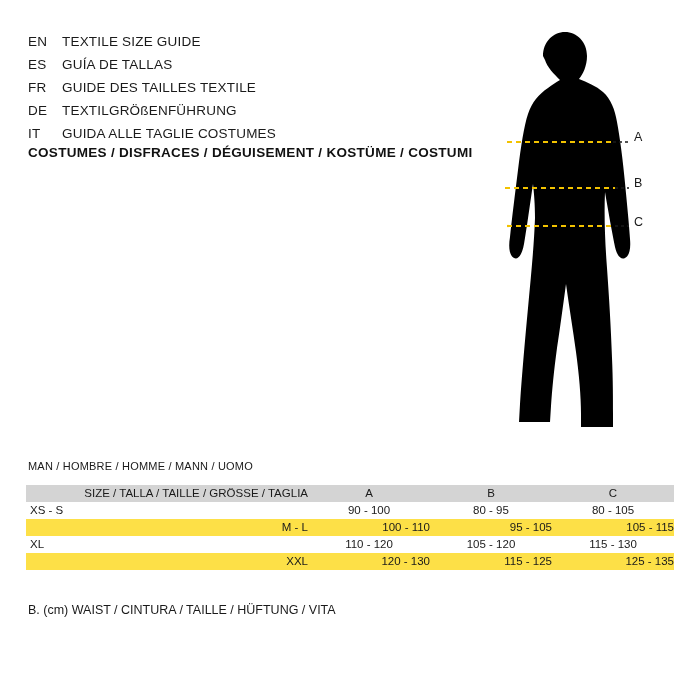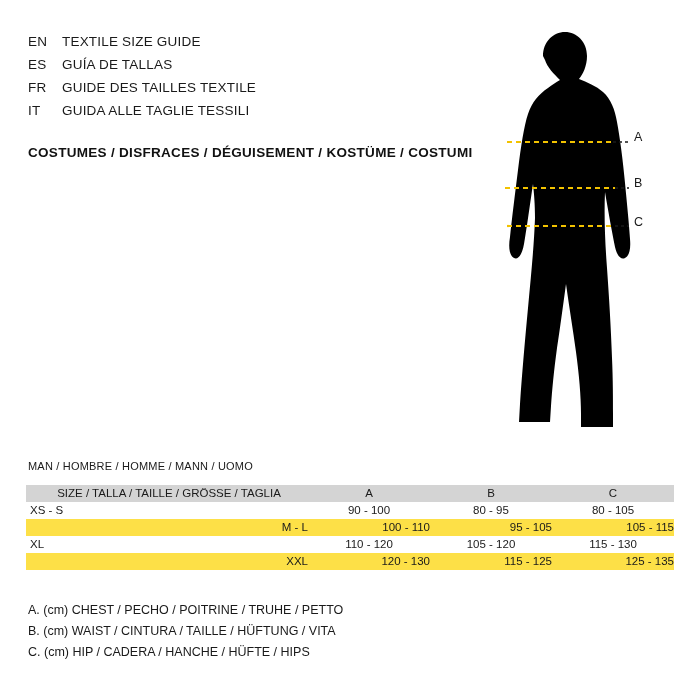--- a/index.html
+++ b/index.html
@@ -108,21 +108,21 @@
     height: 17px;
     line-height: 17px;
     font-weight: normal;
     text-align: center;
     border: none;
   }
   table.size-table thead th {
     background: #d4d4d4;
   }
   table.size-table thead th.col-size {
-    text-align: center;
+    text-align: right;
     padding-left: 4px;
     margin-left: 20px;
   }
   table.size-table tbody td.col-size {
     text-align: left;
     padding-left: 4px;
   }
   table.size-table tbody tr.odd td {
     background: #ffffff;
   }
@@ -160,22 +160,26 @@
     </div>
     <div class="lang-row">
       <span class="lang-code">ES</span>
       <span class="lang-text">GUÍA DE TALLAS</span>
     </div>
     <div class="lang-row">
       <span class="lang-code">FR</span>
       <span class="lang-text">GUIDE DES TAILLES TEXTILE</span>
     </div>
     <div class="lang-row">
+      <span class="lang-code">DE</span>
+      <span class="lang-text">TEXTILGRÖßENFÜHRUNG</span>
+    </div>
+    <div class="lang-row">
       <span class="lang-code">IT</span>
-      <span class="lang-text">GUIDA ALLE TAGLIE TESSILI</span>
+      <span class="lang-text">GUIDA ALLE TAGLIE COSTUMES</span>
     </div>
   </div>
 
   <div class="costumes-line">COSTUMES / DISFRACES / DÉGUISEMENT / KOSTÜME / COSTUMI</div>
 
   <div class="figure-wrap">
     <svg class="figure-svg" width="230" height="420" viewBox="0 0 230 420">
 
       <path fill="#000000" d="
         M 88,38
@@ -269,18 +273,16 @@
       <tr class="even">
         <td class="col-size">XXL</td>
         <td>120 - 130</td>
         <td>115 - 125</td>
         <td>125 - 135</td>
       </tr>
     </tbody>
   </table>
 
   <div class="legend">
-    <div class="legend-row">A. (cm) CHEST / PECHO / POITRINE / TRUHE / PETTO</div>
     <div class="legend-row">B. (cm) WAIST / CINTURA / TAILLE / HÜFTUNG / VITA</div>
-    <div class="legend-row">C. (cm) HIP / CADERA / HANCHE / HÜFTE / HIPS</div>
   </div>
 
 </div>
 
 </body></html>

